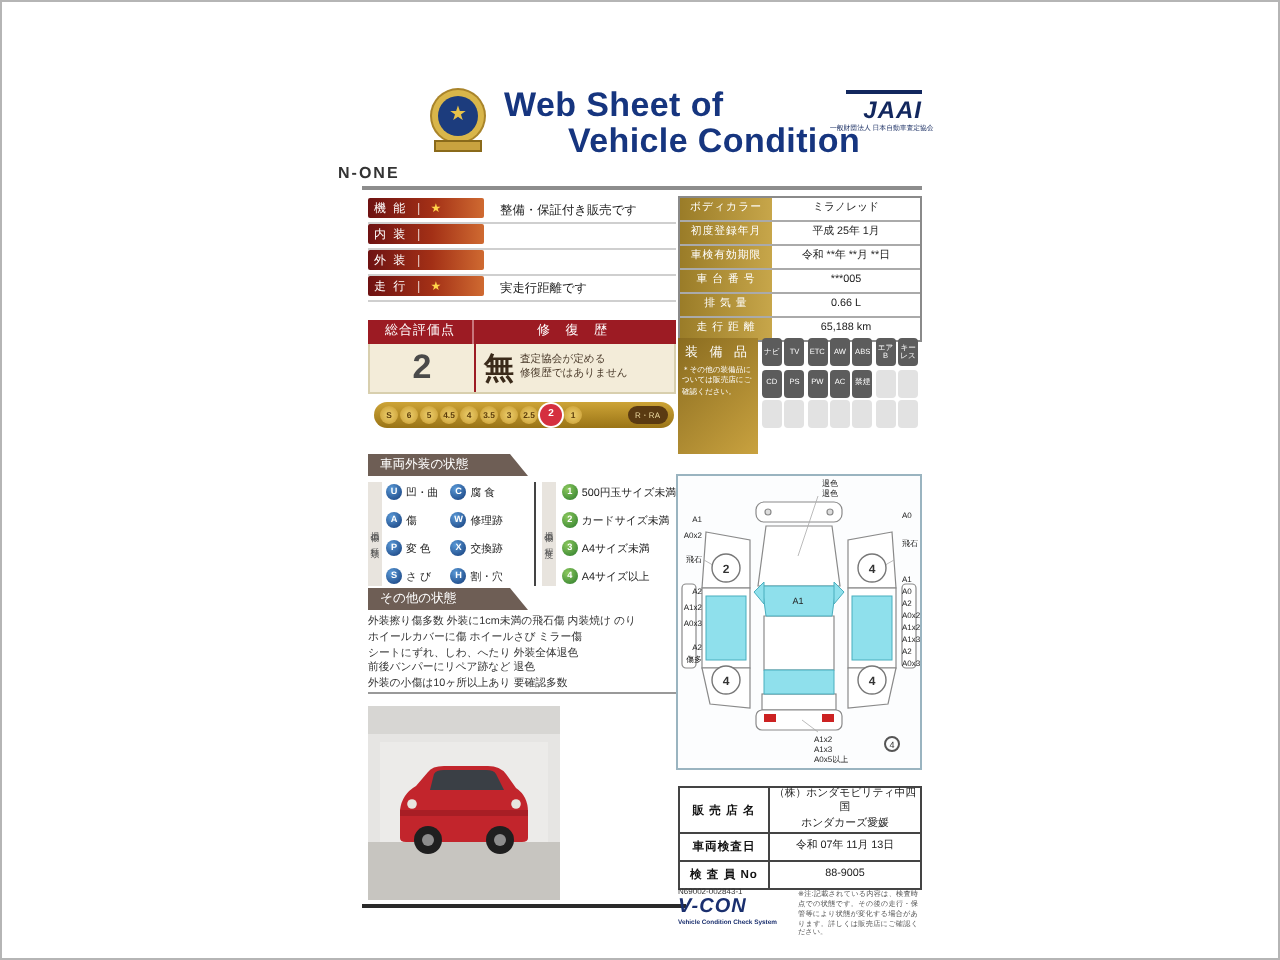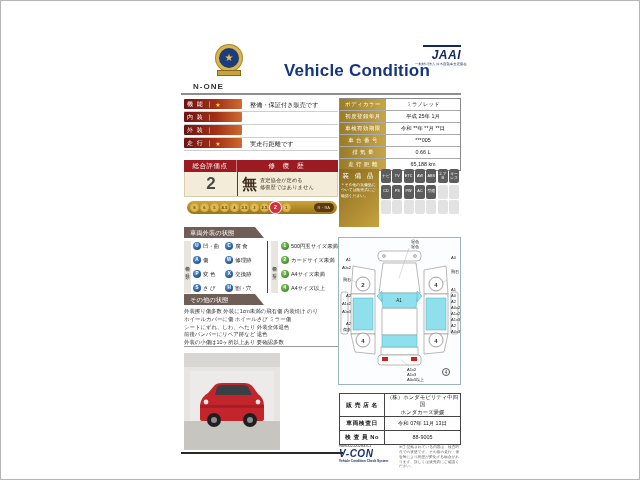--- a/index.html
+++ b/index.html
@@ -14,21 +14,21 @@
   .emblem .core{position:absolute;left:5px;top:3px;width:20px;height:20px;border-radius:50%;
         background:#1c3c7d;color:#e8c34a;font-size:10px;line-height:20px;text-align:center}
   .emblem .ribbon{position:absolute;left:3px;top:25px;width:24px;height:6px;background:#c9a23f;
         border:1px solid #8a6a1a;box-sizing:border-box}
   .title1{left:251px;top:42px;font-size:17px;font-weight:800;color:#16357f;letter-spacing:.2px}
   .title2{left:283px;top:60px;font-size:17px;font-weight:800;color:#16357f;letter-spacing:.2px}
   .jaai{left:414px;top:43px;width:46px;text-align:right}
   .jaai .logo{font-size:12px;font-weight:900;font-style:italic;color:#12275e;letter-spacing:.5px}
   .jaai .bar{display:block;height:2px;background:#12275e;margin:1px 0 1px 8px}
   .jaai .sub{font-size:3.4px;color:#12275e;white-space:nowrap}
-  .model{left:192px;top:81px;font-size:8px;font-weight:bold;letter-spacing:1px;color:#333}
+  .model{left:168px;top:81px;font-size:8px;font-weight:bold;letter-spacing:1px;color:#333}
   .hrule{left:180px;top:92px;width:280px;height:2px;background:#8d8d8d}
 
   
   .r-row{left:183px;width:154px;height:13px;border-bottom:1px solid #cfcfcf}
   .r-bar{position:absolute;left:0;top:1px;width:58px;height:10px;border-radius:1px;
         background:linear-gradient(90deg,#6e1212,#a33016 55%,#cf6a31);
         display:flex;align-items:center;padding:0 3px;gap:2px;color:#fff;font-size:6px;box-sizing:border-box}
   .r-bar .lb{letter-spacing:1px;white-space:nowrap}
   .r-bar .st{color:#ffd54a;font-size:6px}
   .r-note{position:absolute;left:66px;top:3px;font-size:6.2px;color:#222;white-space:nowrap}
@@ -128,20 +128,21 @@
 </head>
 <body>
 
 <div class="page">
 
   <div class="abs emblem">
     <span class="ring"></span>
     <span class="core">★</span>
     <span class="ribbon"></span>
   </div>
+  <div class="abs title1">Web Sheet of</div>
   <div class="abs title2">Vehicle Condition</div>
   <div class="abs jaai">
     <span class="bar"></span>
     <div class="logo">JAAI</div>
     <div class="sub">一般財団法人 日本自動車査定協会</div>
   </div>
   <div class="abs model">N-ONE</div>
   <div class="abs hrule"></div>
 
   <div class="abs r-row" style="top:97px">

